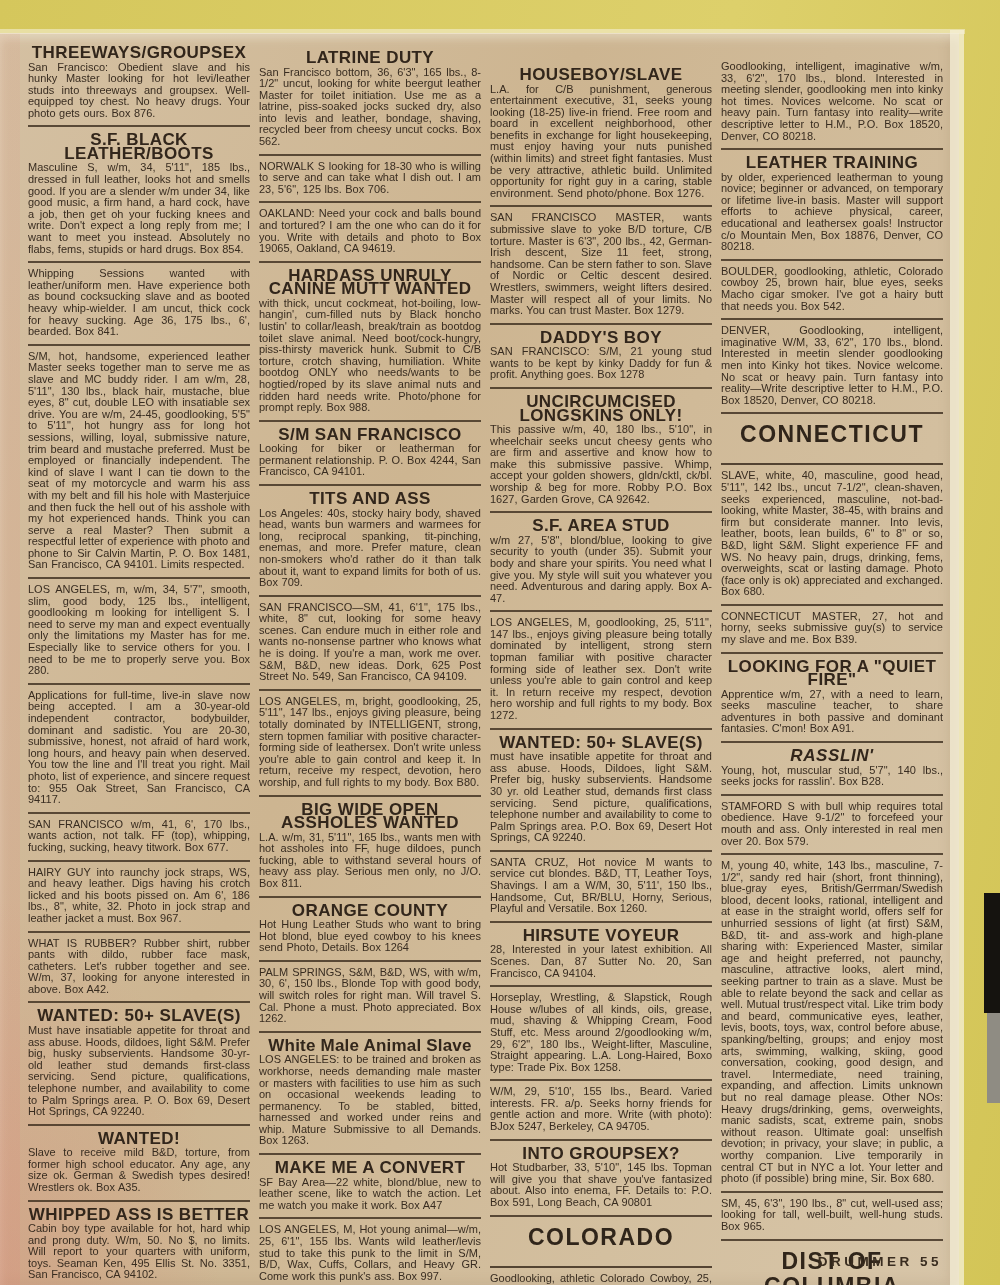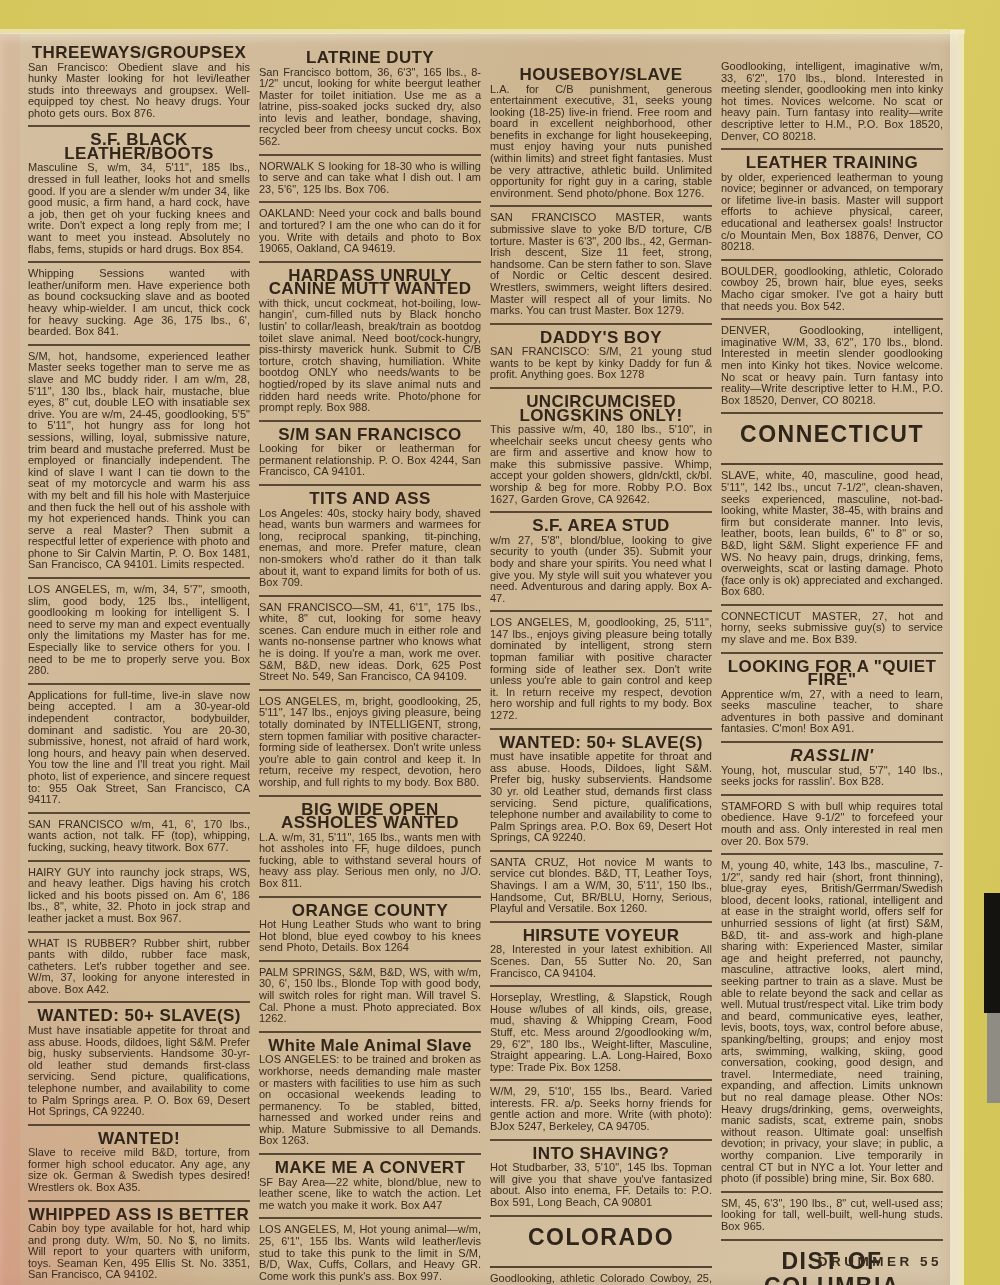--- a/index.html
+++ b/index.html
@@ -196,30 +196,30 @@
         </div>
         <div class="ad">
           <div class="ad-header">WANTED: 50+ SLAVE(S)</div>
           <p class="ad-body">must have insatible appetite for throat and ass abuse. Hoods, Dildoes, light S&amp;M. Prefer big, husky subservients. Handsome 30 yr. old Leather stud, demands first class servicing. Send picture, qualifications, telephone number and availability to come to Palm Springs area. P.O. Box 69, Desert Hot Springs, CA 92240.</p>
         </div>
         <div class="ad">
           <p class="ad-body">SANTA CRUZ, Hot novice M wants to service cut blondes. B&amp;D, TT, Leather Toys, Shavings. I am a W/M, 30, 5'11', 150 lbs., Handsome, Cut, BR/BLU, Horny, Serious, Playful and Versatile. Box 1260.</p>
         </div>
         <div class="ad">
           <div class="ad-header">HIRSUTE VOYEUR</div>
-          <p class="ad-body">28, Interested in your latest exhibition. All Scenes. Dan, 55 Sutter No. 20, San Francisco, CA 94104.</p>
+          <p class="ad-body">28, Interested in your latest exhibition. All Scenes. Dan, 87 Sutter No. 20, San Francisco, CA 94104.</p>
         </div>
         <div class="ad">
           <p class="ad-body">Horseplay, Wrestling, &amp; Slapstick, Rough House w/lubes of all kinds, oils, grease, mud, shaving &amp; Whipping Cream, Food Stuff, etc. Mess around 2/goodlooking w/m, 29, 6'2", 180 lbs., Weight-lifter, Masculine, Straight appearing. L.A. Long-Haired, Boxo type: Trade Pix. Box 1258.</p>
         </div>
         <div class="ad">
           <p class="ad-body">W/M, 29, 5'10', 155 lbs., Beard. Varied interests. FR. a/p. Seeks horny friends for gentle action and more. Write (with photo): BJox 5247, Berkeley, CA 94705.</p>
         </div>
         <div class="ad">
-          <div class="ad-header">INTO SHAVING?</div>
+          <div class="ad-header">INTO GROUPSEX?</div>
           <p class="ad-body">Hot Studbarber, 33, 5'10", 145 lbs. Topman will give you that shave you've fantasized about. Also into enema, FF. Details to: P.O. Box 591, Long Beach, CA 90801</p>
         </div>
         <div class="section-header">COLORADO</div>
         <div class="ad">
           <p class="ad-body">Goodlooking, athletic Colorado Cowboy, 25, brown hair, blue eyes, seeks macho cigar-smoker. I've got a hairy butt that needs you. Box 542.</p>
         </div>
       </div>
       <div class="col col-3">
         <div class="ad">
           <p class="ad-body">Goodlooking, intelligent, imaginative w/m, 33, 6'2", 170 lbs., blond. Interested in meeting slender, goodlooking men into kinky hot times. Novices welcome. No scat or heavy pain. Turn fantasy into reality—write descriptive letter to H.M., P.O. Box 18520, Denver, CO 80218.</p>

